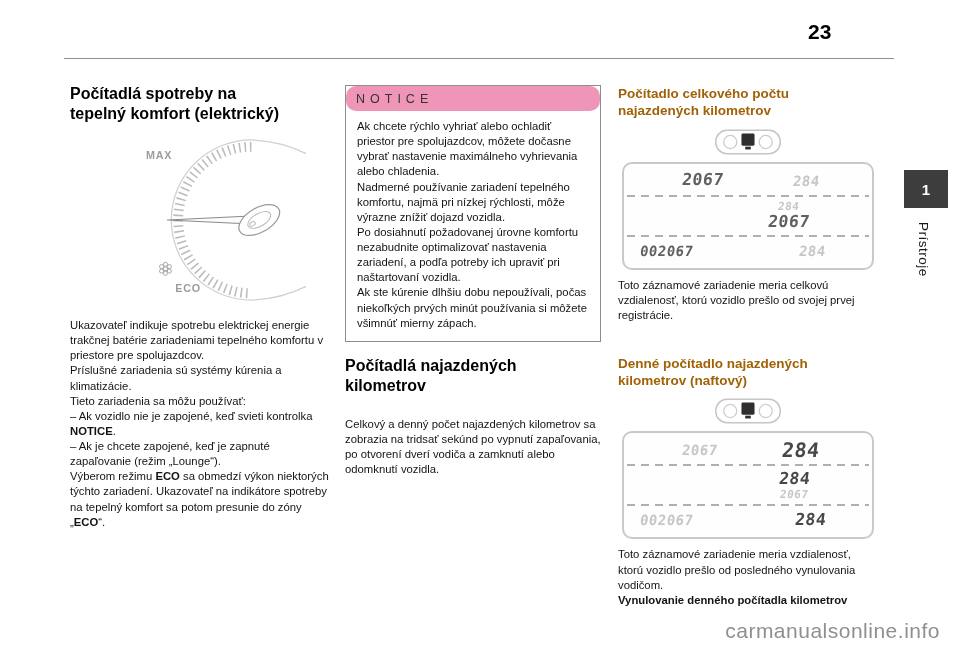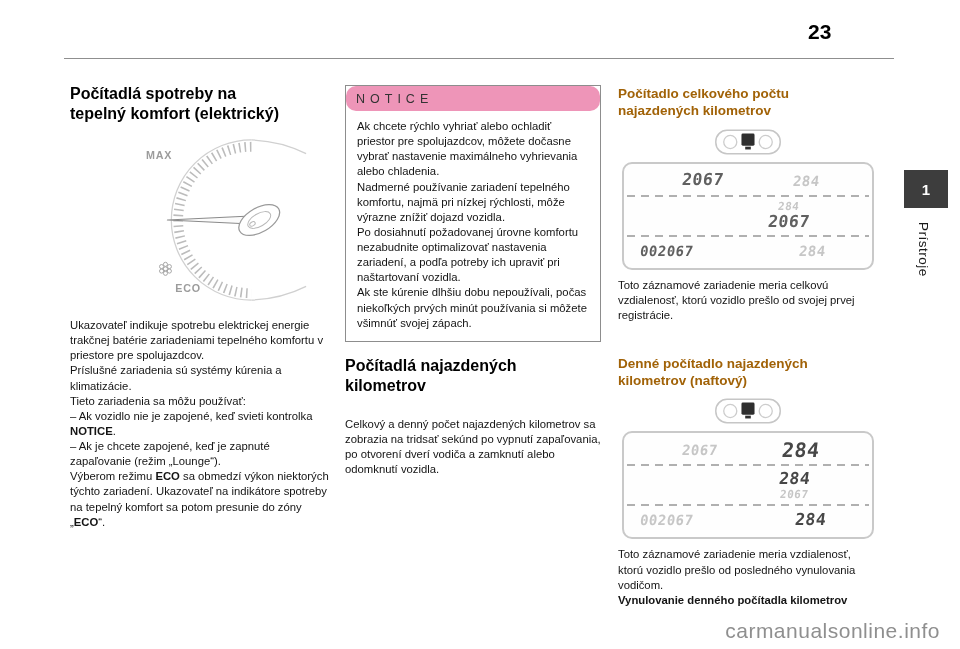--- a/index.html
+++ b/index.html
@@ -116,21 +116,21 @@
 
   <div class="col col-mid">
     <div class="notice">
       <div class="notice-bar">
         <span class="notice-title">NOTICE</span>
       </div>
       <div class="notice-body">
         <p class="body">Ak chcete rýchlo vyhriať alebo ochladiť priestor pre spolujazdcov, môžete dočasne vybrať nastavenie maximálneho vyhrievania alebo chladenia.</p>
         <p class="body">Nadmerné používanie zariadení tepelného komfortu, najmä pri nízkej rýchlosti, môže výrazne znížiť dojazd vozidla.</p>
         <p class="body">Po dosiahnutí požadovanej úrovne komfortu nezabudnite optimalizovať nastavenia zariadení, a podľa potreby ich upraviť pri naštartovaní vozidla.</p>
-        <p class="body">Ak ste kúrenie dlhšiu dobu nepoužívali, počas niekoľkých prvých minút používania si môžete všimnúť svojej zápach.</p>
+        <p class="body">Ak ste kúrenie dlhšiu dobu nepoužívali, počas niekoľkých prvých minút používania si môžete všimnúť mierny zápach.</p>
       </div>
     </div>
 
     <h2 class="h-main counters-h">Počítadlá najazdených kilometrov</h2>
     <p class="body">Celkový a denný počet najazdených kilometrov sa zobrazia na tridsať sekúnd po vypnutí zapaľovania, po otvorení dverí vodiča a zamknutí alebo odomknutí vozidla.</p>
   </div>
 
   <div class="col col-right">
     <h3 class="h-sub">Počítadlo celkového počtu najazdených kilometrov</h3>
 

